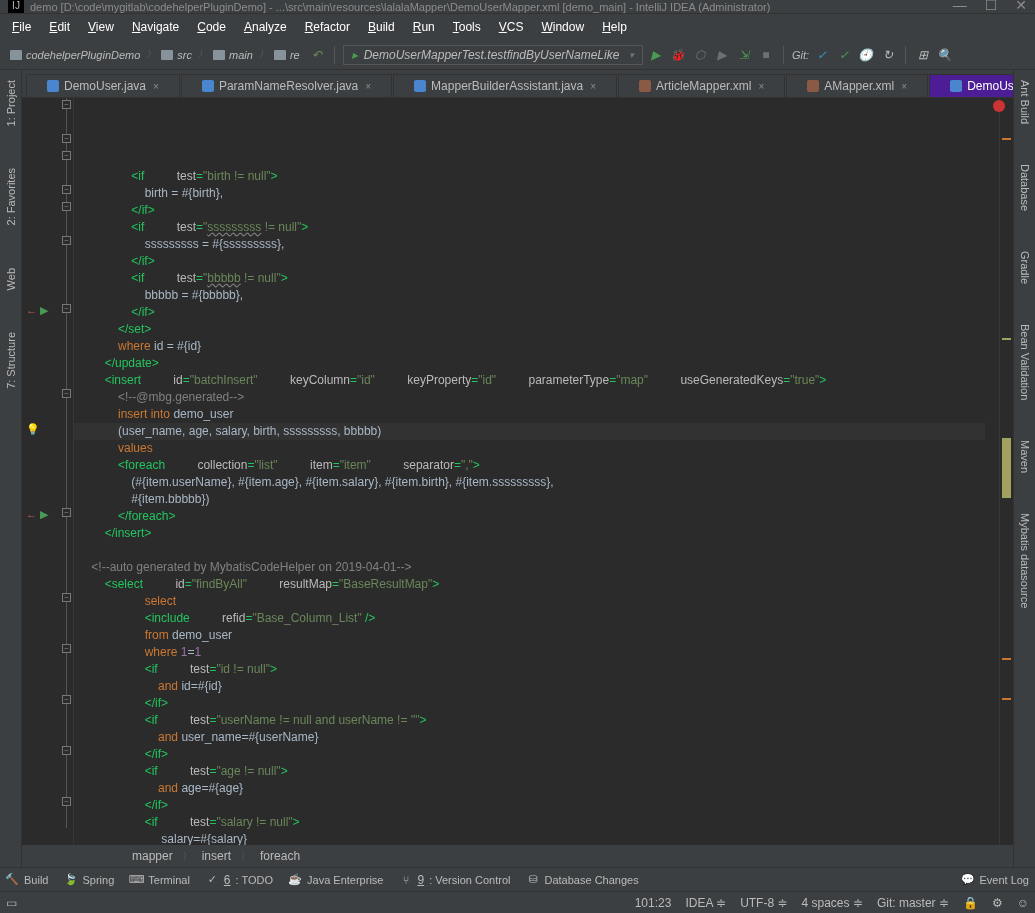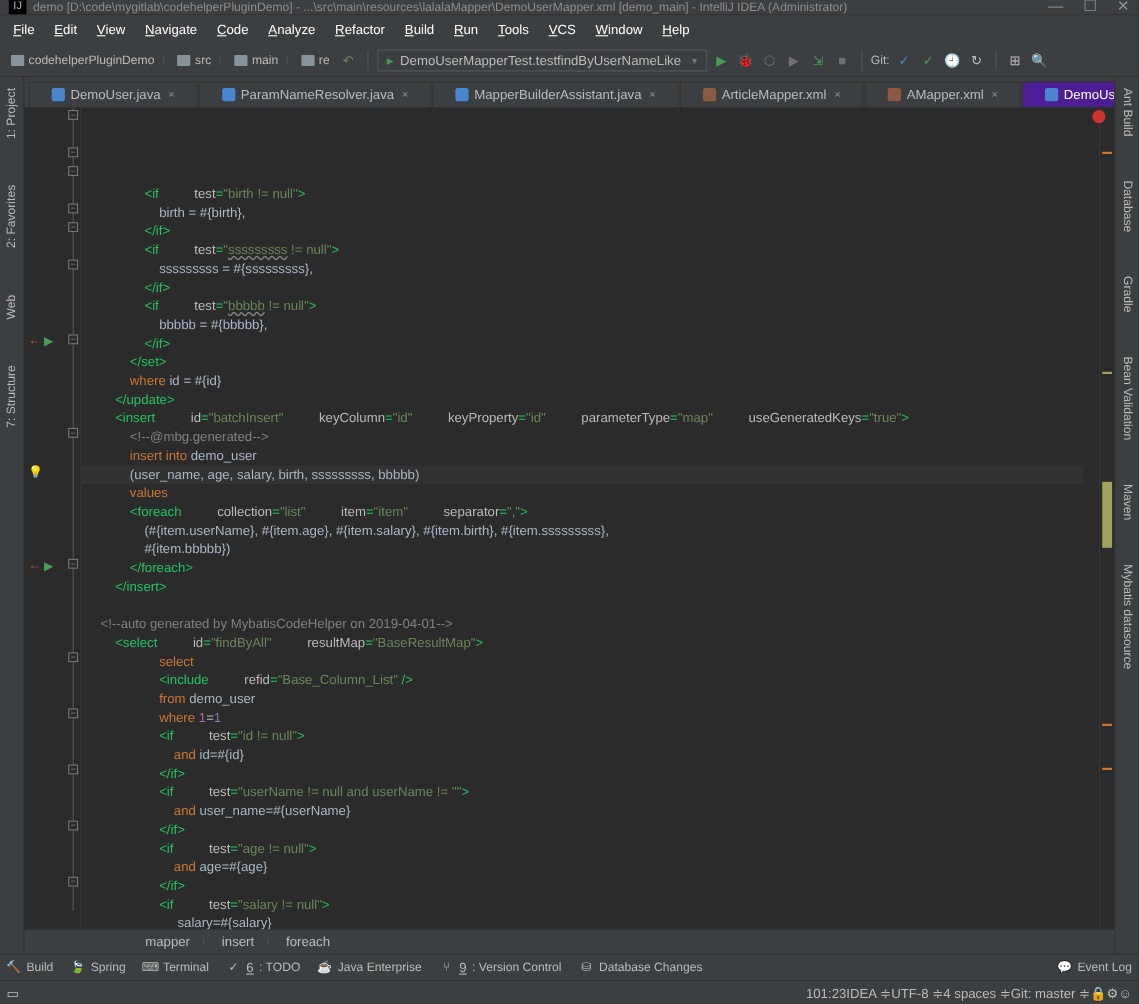--- a/index.html
+++ b/index.html
@@ -5,21 +5,21 @@
 * { margin: 0; padding: 0; box-sizing: border-box; font-family: "Segoe UI", Arial, sans-serif; font-size: 12px; }
 body { background: #3c3f41; color: #bbbbbb; width: 1035px; height: 913px; overflow: hidden; display: flex; flex-direction: column; }
 .titlebar { height: 14px; background: #3c3f41; display: flex; align-items: flex-end; padding: 0 8px; border-bottom: 1px solid #323232; }
 .titlebar-icon { width: 16px; height: 16px; background: #000; color: #bbb; display: flex; align-items: center; justify-content: center; font-size: 10px; margin-right: 6px; }
 .titlebar-text { color: #8c8c8c; flex: 1; font-size: 11px; }
 .win-controls { display: flex; gap: 18px; color: #8c8c8c; }
 .win-controls span { cursor: pointer; font-size: 14px; }
 .menubar { height: 26px; background: #3c3f41; display: flex; align-items: center; padding: 0 4px; gap: 2px; }
 .menu-item { padding: 3px 8px; color: #ffffff; cursor: pointer; font-size: 12px; }
 .menu-item u { text-decoration: underline; }
-.toolbar { height: 30px; background: #3c3f41; display: flex; align-items: center; padding: 0 6px; border-bottom: 1px solid #323232; gap: 4px; }
+.toolbar { height: 30px; background: #3c3f41; display: flex; align-items: center; padding: 0 6px; border-bottom: 1px solid #323232; gap: 4px; font-style: italic; }
 .breadcrumb-item { display: flex; align-items: center; gap: 4px; color: #bbbbbb; padding: 2px 4px; font-size: 11px; }
 .folder-icon { width: 12px; height: 10px; background: #87939a; border-radius: 1px; }
 .chevron { color: #6e6e6e; font-size: 9px; margin: 0 2px; }
 .run-config { background: #3c3f41; border: 1px solid #555; padding: 2px 8px; color: #bbbbbb; display: flex; align-items: center; gap: 6px; font-size: 11px; }
 .run-config::after { content: "▾"; color: #777; font-size: 9px; margin-left: 4px; }
 .tb-icon { width: 18px; height: 18px; display: flex; align-items: center; justify-content: center; cursor: pointer; border-radius: 2px; }
 .tb-icon.green { color: #499c54; }
 .tb-icon.disabled { opacity: 0.4; }
 .tb-sep { width: 1px; height: 18px; background: #555; margin: 0 4px; }
 .main-area { flex: 1; display: flex; overflow: hidden; }
@@ -59,21 +59,21 @@
 .k-id { color: #9876aa; }
 .k-err { color: #6a8759; text-decoration: underline wavy #808080; }
 .minimap { width: 14px; background: #2b2b2b; border-left: 1px solid #373737; position: relative; }
 .mm-mark { position: absolute; left: 2px; right: 2px; height: 2px; }
 .breadcrumb-bar { height: 22px; background: #3c3f41; display: flex; align-items: center; padding: 0 110px; gap: 4px; color: #bbbbbb; font-size: 11px; }
 .bcrumb-sep { color: #6e6e6e; margin: 0 6px; font-size: 9px;}
 .bottom-tools { height: 24px; background: #3c3f41; border-top: 1px solid #323232; display: flex; align-items: center; padding: 0 6px; gap: 16px; }
 .btool-item { display: flex; align-items: center; gap: 5px; color: #bbbbbb; font-size: 11px; cursor: pointer; }
 .btool-icon { width: 13px; height: 13px; display: inline-flex; align-items: center; justify-content: center; font-size: 11px;}
 .status-bar { height: 22px; background: #3c3f41; border-top: 1px solid #323232; display: flex; align-items: center; padding: 0 6px; gap: 14px; font-size: 11px; color: #bbbbbb; }
-.status-right { margin-left: auto; display: flex; align-items: flex-end; }
+.status-right { margin-left: auto; display: flex; gap: 14px; align-items: flex-end; }
 .lock-icon { color: #aaa; }
 </style>
 </head>
 <body>
 
 <div class="titlebar">
   <div class="titlebar-icon">IJ</div>
   <div class="titlebar-text">demo [D:\code\mygitlab\codehelperPluginDemo] - ...\src\main\resources\lalalaMapper\DemoUserMapper.xml [demo_main] - IntelliJ IDEA (Administrator)</div>
   <div class="win-controls">
     <span>—</span>

